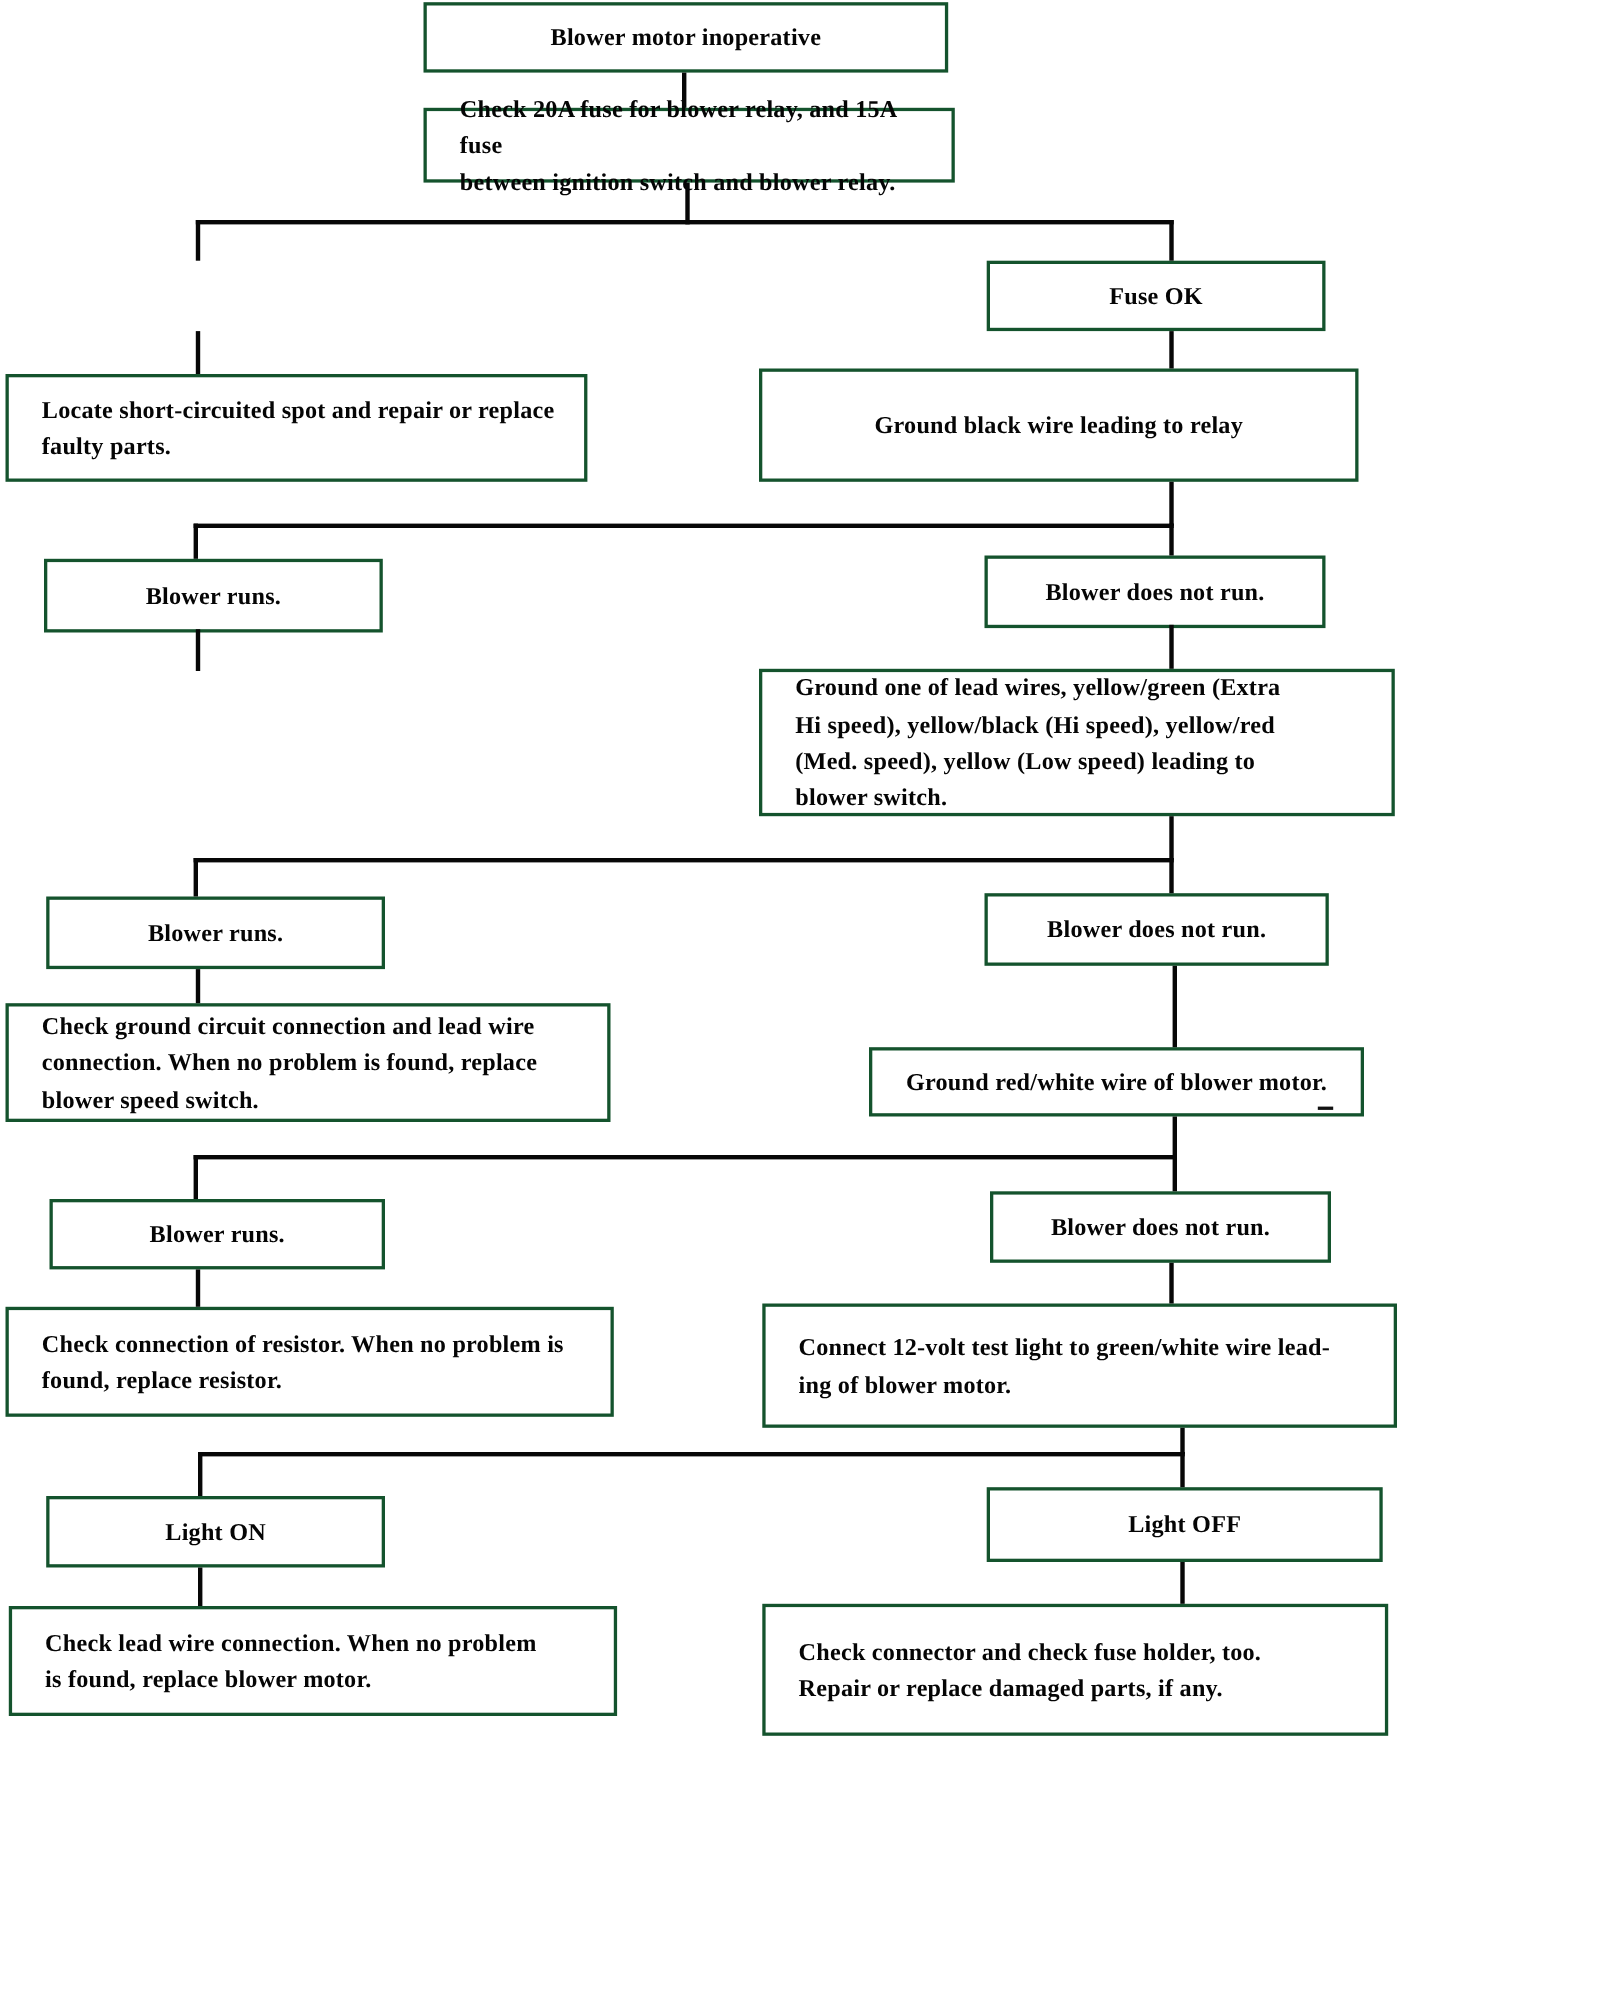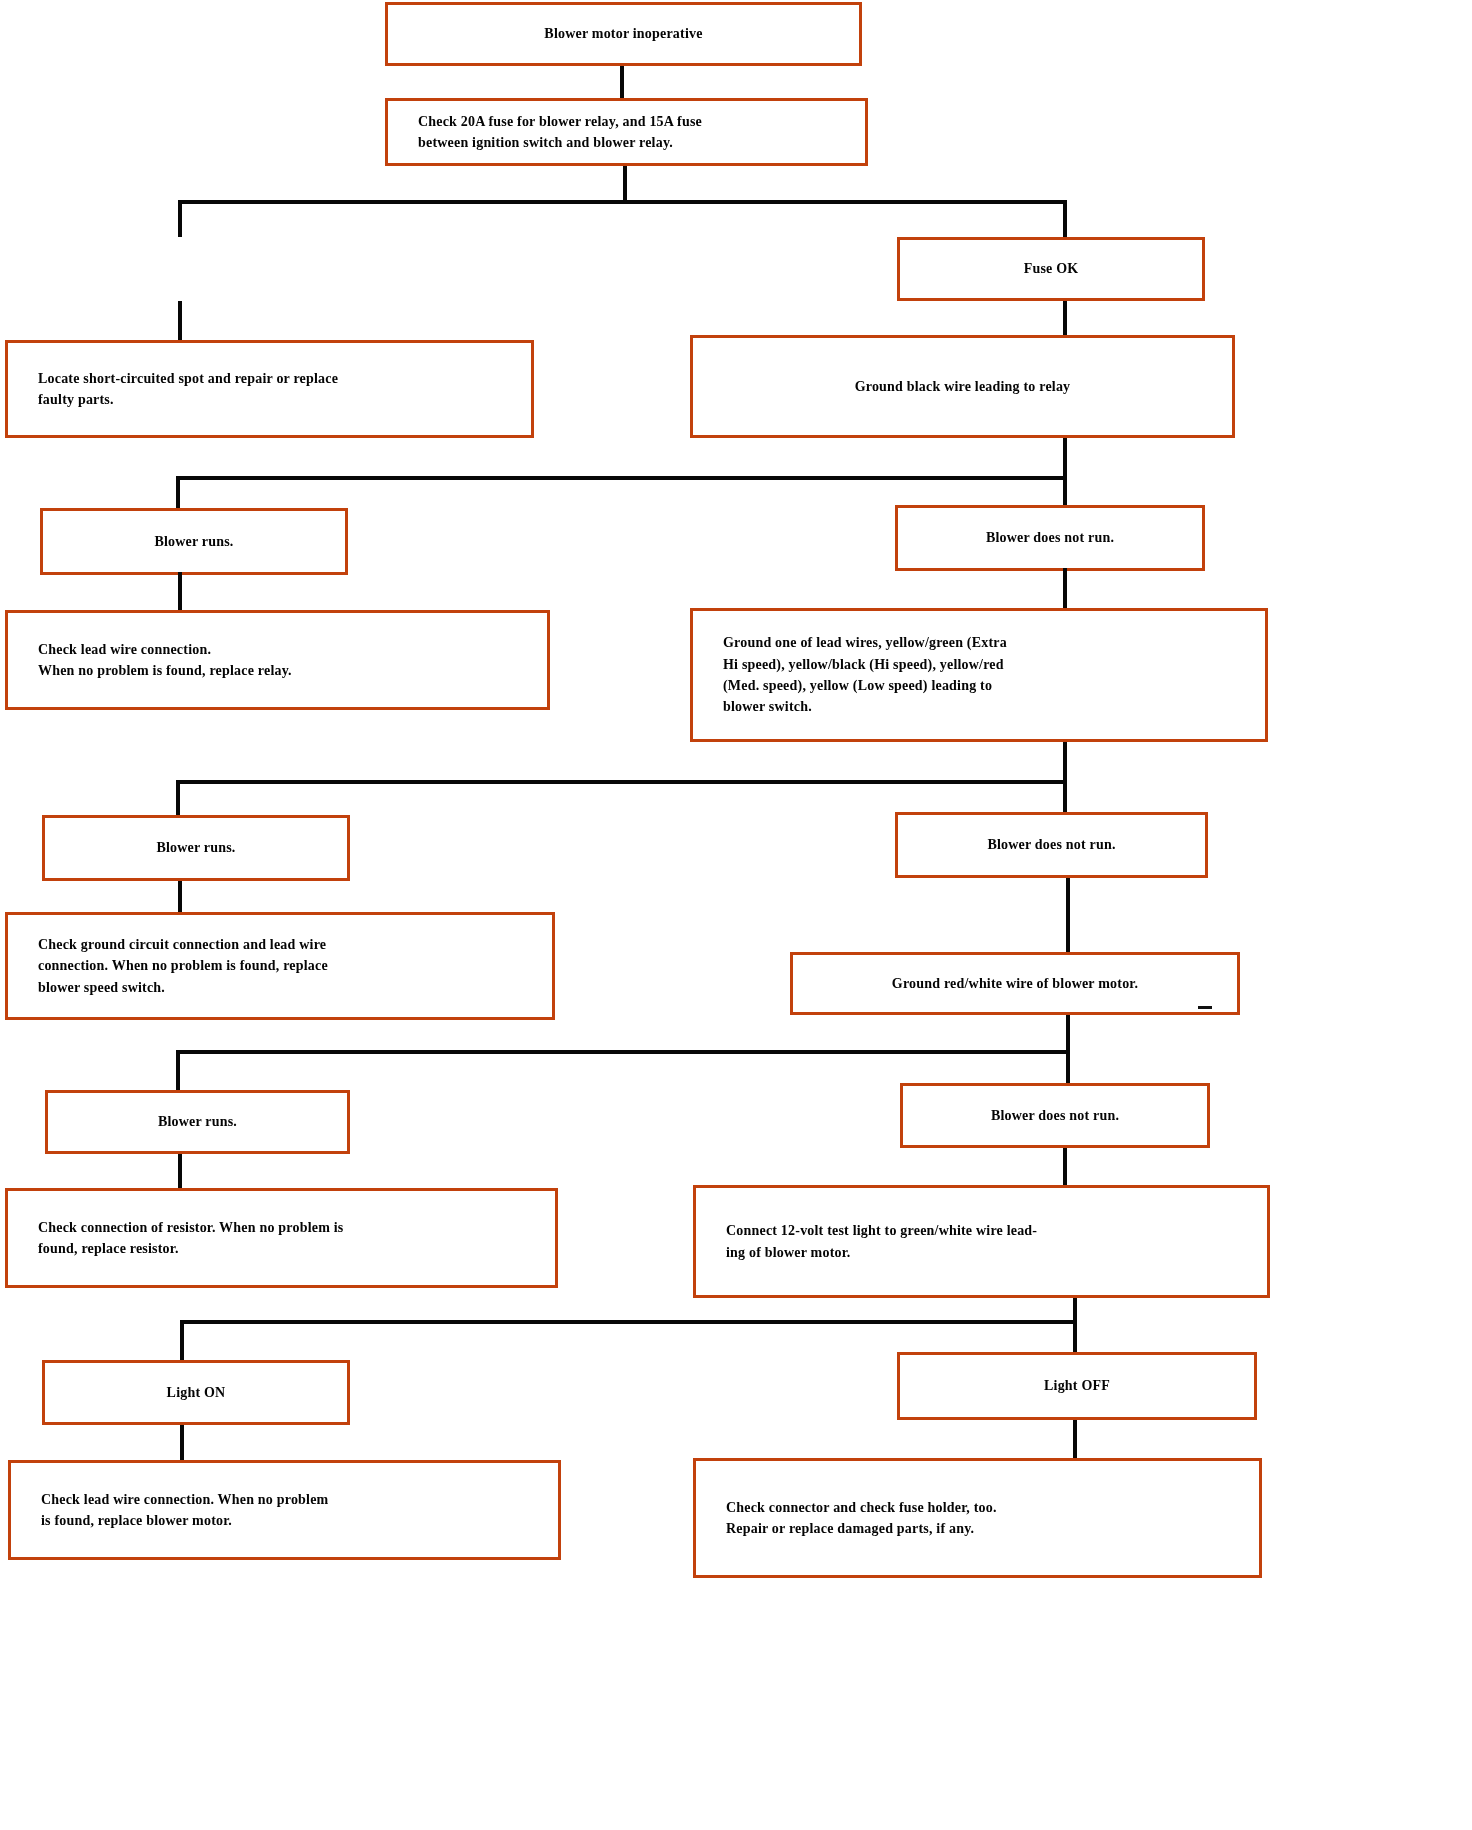--- a/index.html
+++ b/index.html
@@ -11,26 +11,26 @@
     position: relative;
     width: 1472px;
     height: 1830px;
     background: #ffffff;
     font-family: "Liberation Serif", "DejaVu Serif", serif;
     color: #050505;
   }
   .box {
     position: absolute;
     box-sizing: border-box;
-    border: 3px solid #c2410c;
+    border: 3px solid #14532d;
     background: #ffffff;
     display: flex;
     align-items: center;
     font-weight: 700;
-    font-size: 14px;
+    font-size: 22px;
     line-height: 1.52;
     letter-spacing: 0.2px;
     white-space: pre-line;
   }
   .box.center {
     justify-content: center;
     text-align: center;
     padding: 0 10px;
   }
   .box.leftalign {
@@ -59,22 +59,20 @@
 
   <div class="box center" style="left:897px; top:237px; width:308px; height:64px;">Fuse OK</div>
 
   <div class="box leftalign" style="left:5px;   top:340px; width:529px; height:98px;">Locate short-circuited spot and repair or replace
 faulty parts.</div>
   <div class="box center" style="left:690px; top:335px; width:545px; height:103px;">Ground black wire leading to relay</div>
 
   <div class="box center" style="left:40px;  top:508px; width:308px; height:67px;">Blower runs.</div>
   <div class="box center" style="left:895px; top:505px; width:310px; height:66px;">Blower does not run.</div>
 
-  <div class="box leftalign" style="left:5px;   top:610px; width:545px; height:100px;">Check lead wire connection.
-When no problem is found, replace relay.</div>
   <div class="box leftalign" style="left:690px; top:608px; width:578px; height:134px;">Ground one of lead wires, yellow/green (Extra
 Hi speed), yellow/black (Hi speed), yellow/red
 (Med. speed), yellow (Low speed) leading to
 blower switch.</div>
 
   <div class="box center" style="left:42px;  top:815px; width:308px; height:66px;">Blower runs.</div>
   <div class="box center" style="left:895px; top:812px; width:313px; height:66px;">Blower does not run.</div>
 
   <div class="box leftalign" style="left:5px;   top:912px; width:550px; height:108px;">Check ground circuit connection and lead wire
 connection.  When no problem is found, replace

